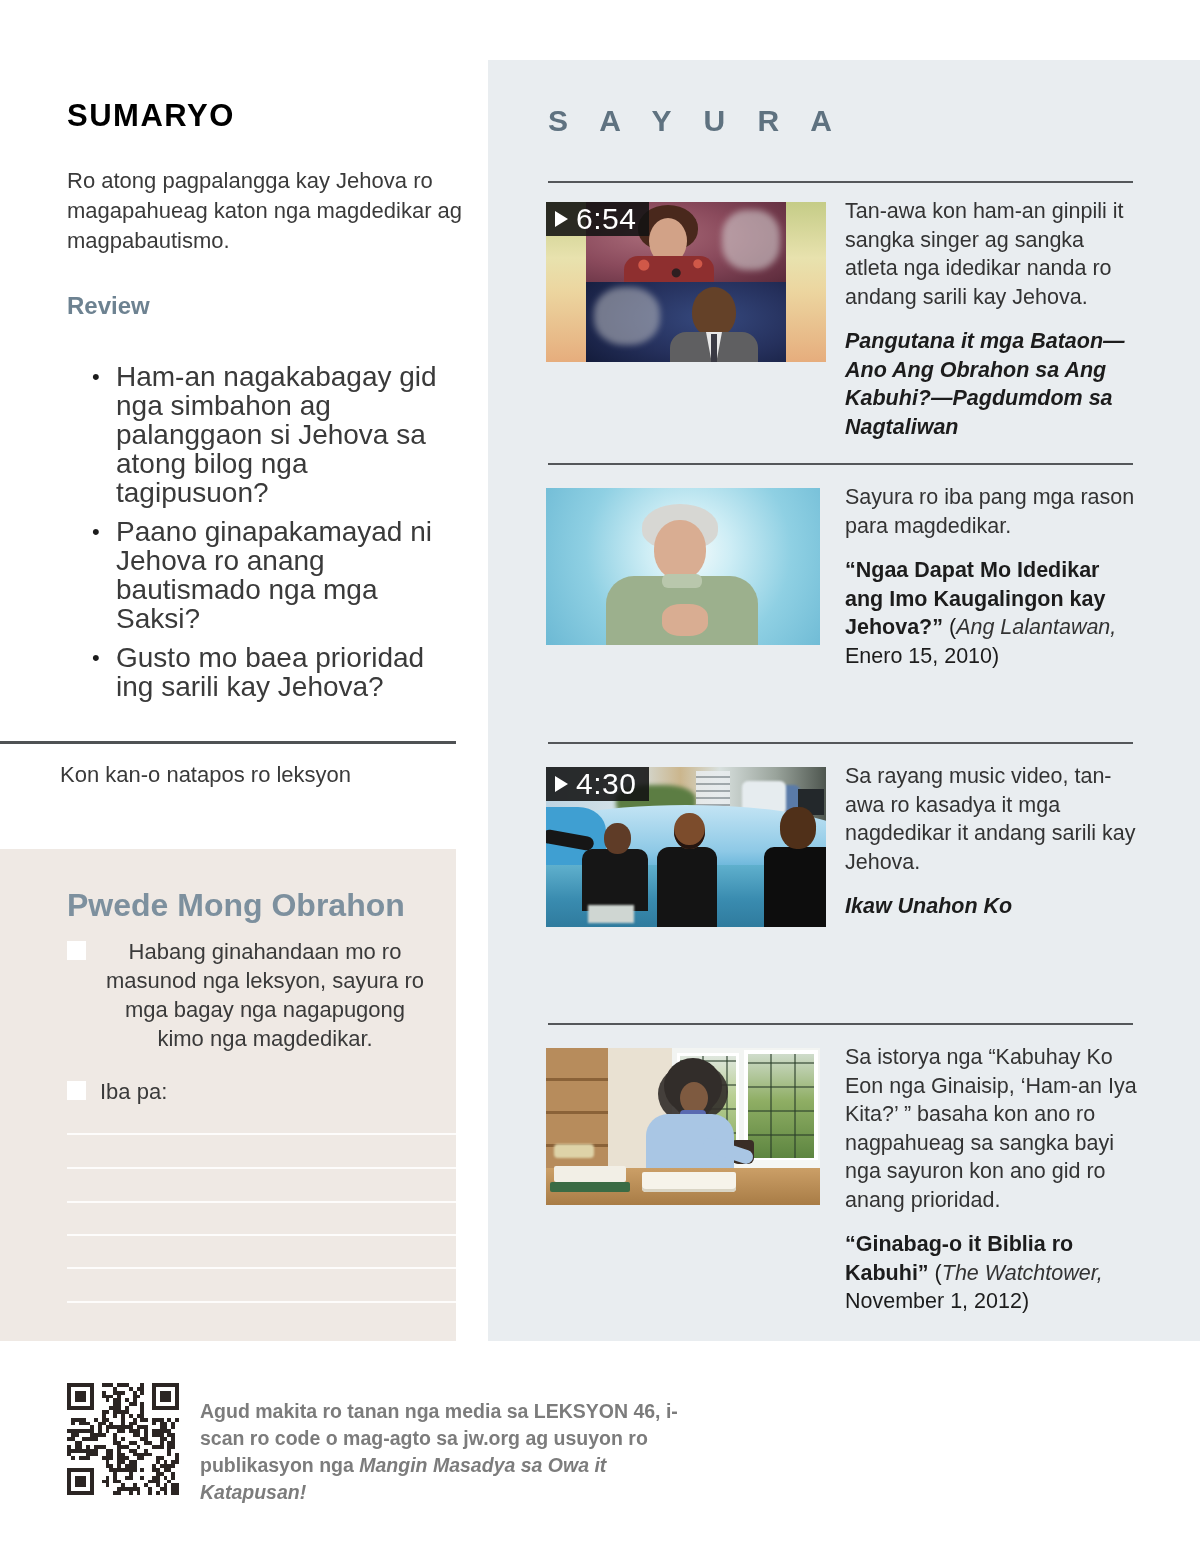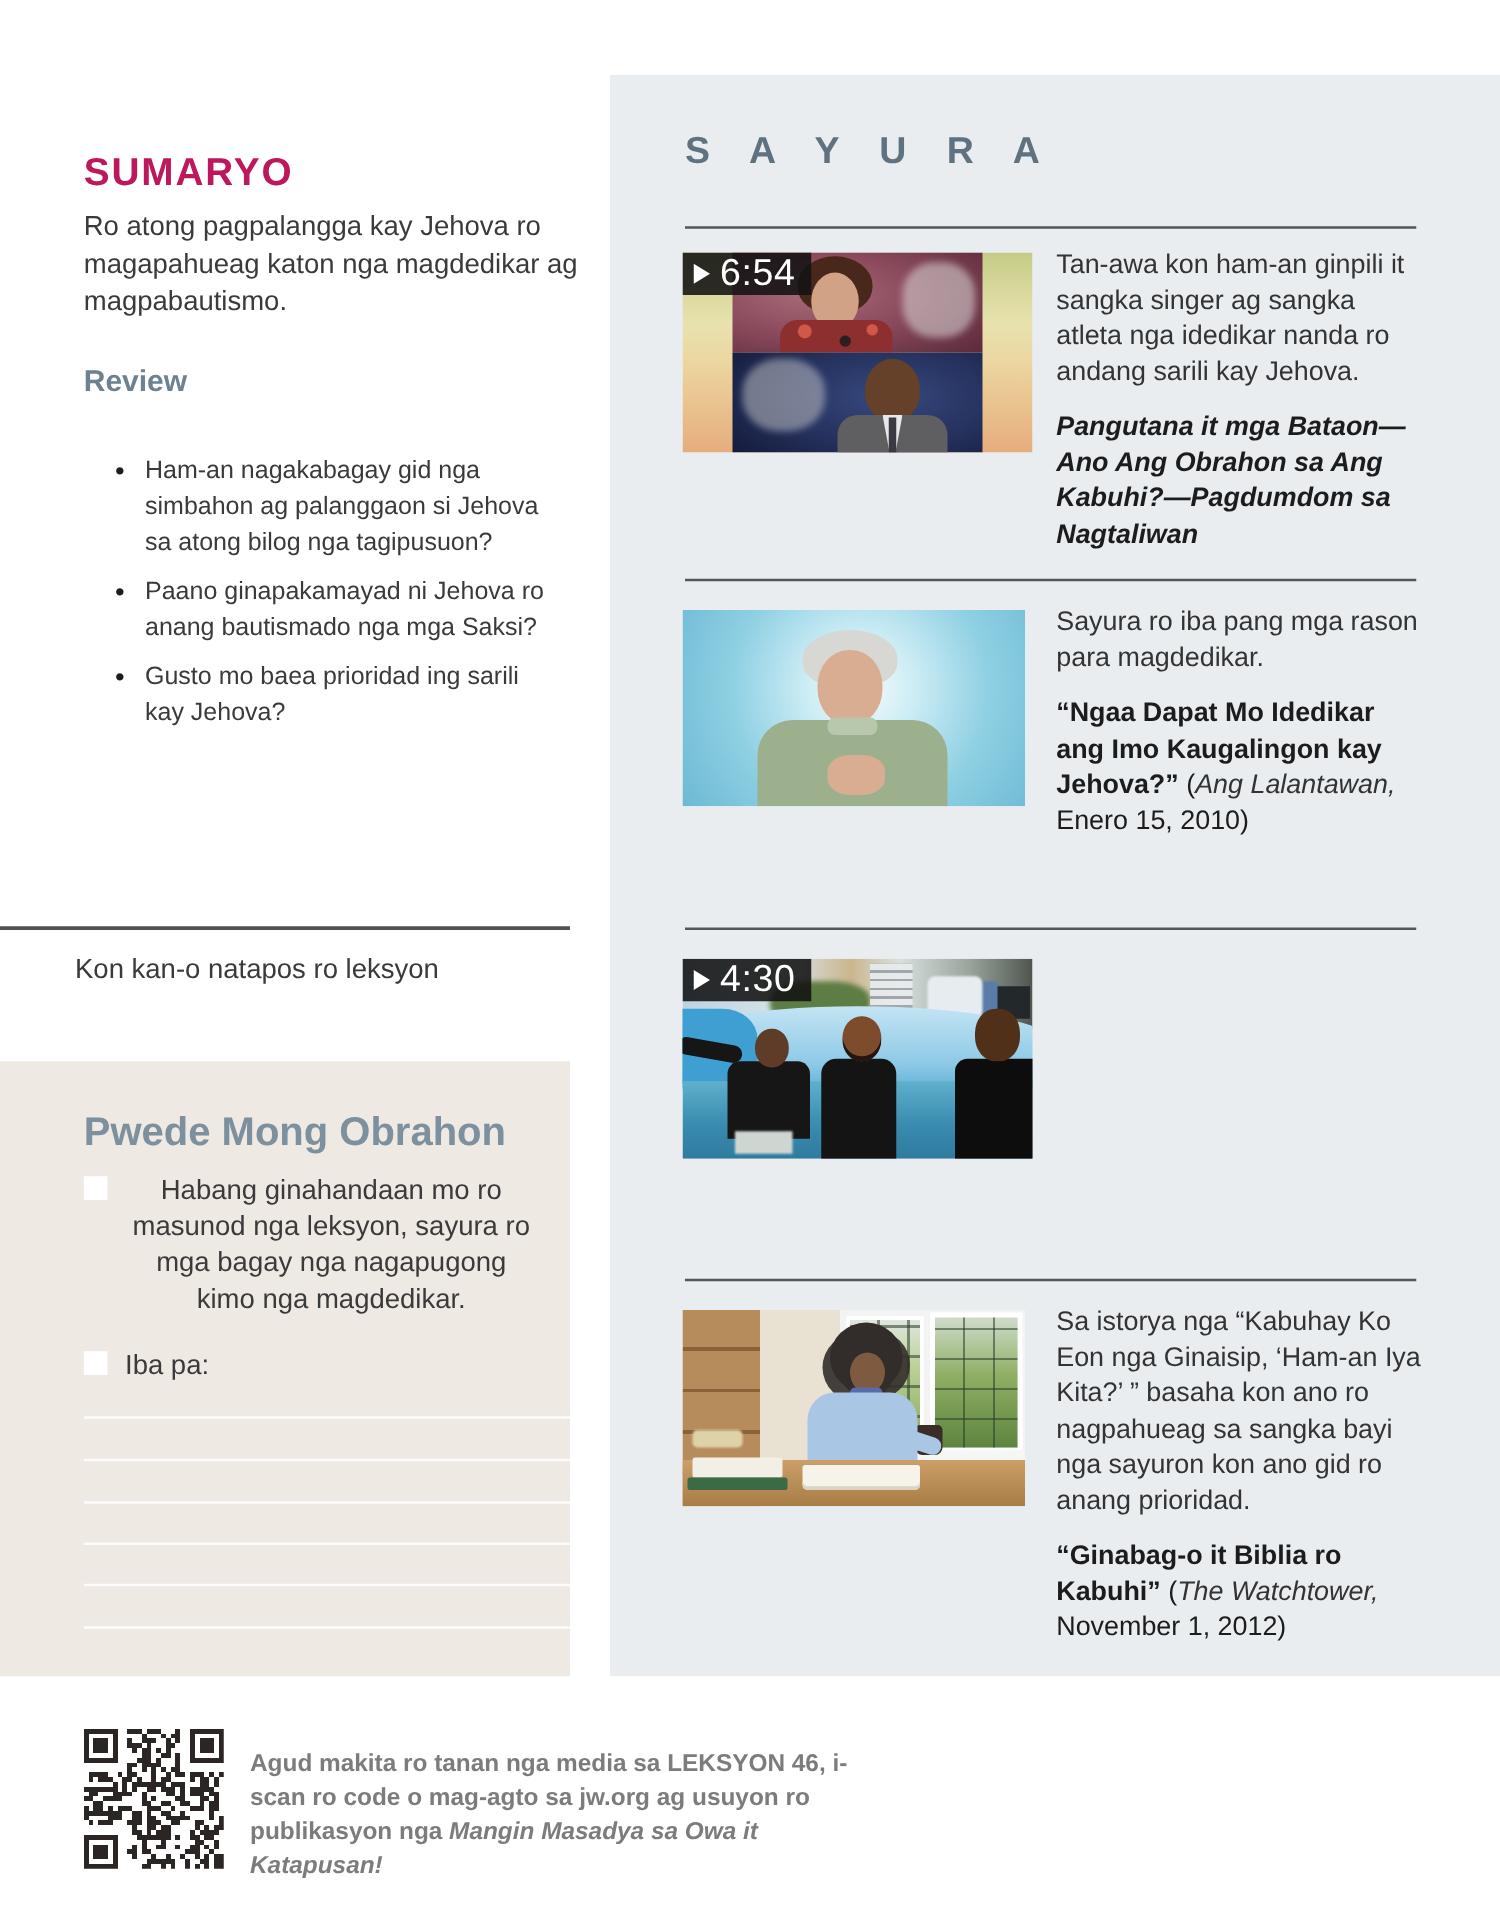--- a/index.html
+++ b/index.html
@@ -1,27 +1,27 @@
 <!DOCTYPE html>
 <html><head>
 <meta charset="utf-8">
 <style>
   * { margin:0; padding:0; box-sizing:border-box; }
   html,body { background:#ffffff; }
   body { font-family:"Liberation Sans", sans-serif; color:#3a3a3a; }
   .page { position:relative; width:1200px; height:1543px; background:#fff; overflow:hidden; }
 
   
-  .summary-title { position:absolute; left:67px; top:120px; font-size:31px; font-weight:700;
-    letter-spacing:1.5px; color:#be185d; }
+  .summary-title { position:absolute; left:67px; top:98px; font-size:31px; font-weight:700;
+    letter-spacing:1.5px; color:#000000; }
   .summary-body { position:absolute; left:67px; top:166px; width:398px; font-size:22px;
     line-height:30px; color:#3a3a3a; }
   .review-title { position:absolute; left:67px; top:292px; font-size:24px; font-weight:700; color:#6d8291;text-align:center; }
   .review-list { position:absolute; left:92px; top:362px; width:352px; list-style:none; }
-  .review-list li { position:relative; padding-left:24px; font-size:20px; line-height:29px;
+  .review-list li { position:relative; padding-left:24px; font-size:28px; line-height:29px;
     margin-bottom:10px; color:#3a3a3a; }
   .review-list li::before { content:"•"; position:absolute; left:0; top:0; font-size:22px; color:#1c1c1c; }
 
   .left-rule { position:absolute; left:0; top:741px; width:456px; height:2.5px; background:#4f5254; }
   .after-rule-label { position:absolute; left:60px; top:762px; font-size:22px; color:#3a3a3a; }
 
   
   .todo-box { position:absolute; left:0; top:849px; width:456px; height:492px; background:#efe9e4; }
   .todo-title { position:absolute; left:67px; top:18px; font-size:32px; font-weight:600; color:#7d909e;margin-top:20px; }
   .todo-item { position:absolute; left:67px; }
@@ -250,20 +250,24 @@
         <div class="abs t3-head-a"></div>
       <div class="abs t3-pants-a"></div>
       <div class="abs t3-body-b"></div>
         <div class="abs t3-head-b"></div>
       <div class="abs t3-body-c"></div>
         <div class="abs t3-head-c"></div>
       <div class="badge">
         <span class="play-tri"></span>
         <span class="time">4:30</span>
       </div>
+    </div>
+    <div class="media-text sec3">
+      <p class="desc">Sa rayang music video, tan-awa ro kasadya it mga nagdedikar it andang sarili kay Jehova.</p>
+      <p class="ref"><span class="bi">Ikaw Unahon Ko</span></p>
     </div>
 
     <div class="media-rule rule-4"></div>
 
     <div class="media-img thumb-photo sec4">
       <div class="abs p4-wall"></div>
       <div class="abs p4-hutch"></div>
         <div class="abs p4-candles"></div>
       <div class="abs p4-window">
         <div class="abs p4-pane1">

